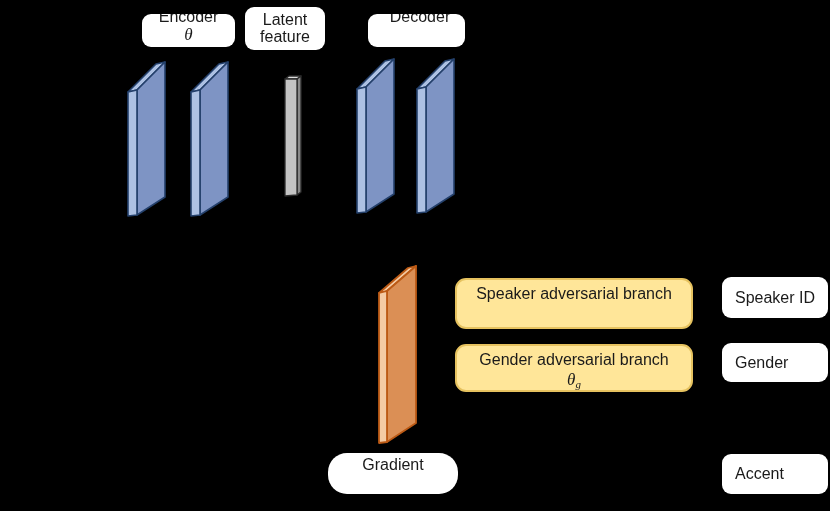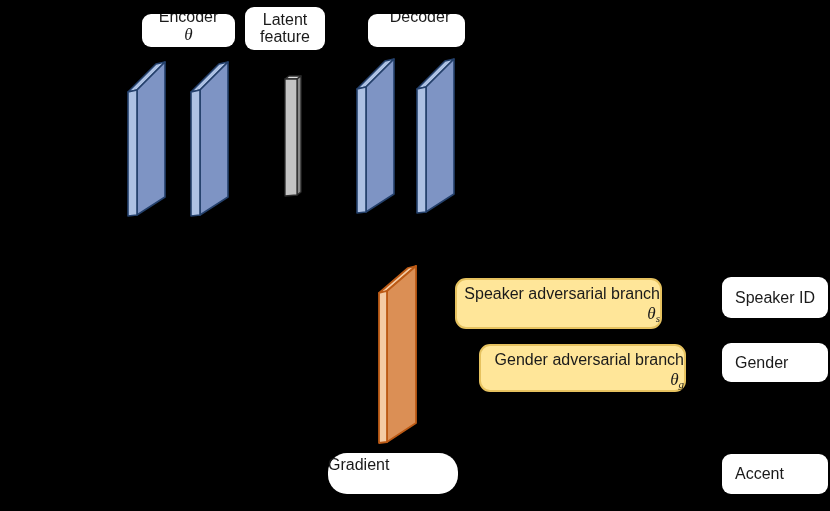--- a/index.html
+++ b/index.html
@@ -22,25 +22,25 @@
     font-size: 16px;
     line-height: 17px;
     overflow: hidden;
   }
   .wlabel .clip-up { margin-top: -6px; }   
   .wlabel .pad-up  { margin-top: 4px; }
 
   
   .branch {
     left: 455px;
-    width: 207px;
+    width: 238px;
     background: #FFE699;
     border: 2px solid #E6C25F;
     border-radius: 11px;
-    text-align: right;
+    text-align: center;
     padding-top: 3px;
   }
   .branch .btitle { font-size: 16px; line-height: 21px; }
 
   
   .theta {
     font-family: "Liberation Serif", "DejaVu Serif", serif;
     font-style: italic;
     font-size: 17px;
     line-height: 20px;
@@ -60,21 +60,21 @@
     border-radius: 9px;
     font-size: 16px;
     display: flex;
     align-items: center;
     padding-left: 13px;
   }
 
   .grl-label {
     background: #ffffff;
     border-radius: 19px;
-    text-align: left;
+    text-align: center;
     font-size: 16px;
     line-height: 19px;
     padding-top: 2px;
   }
 
   svg { display: block; }
   .blue-face   { fill: #7E94C4; stroke: #24406B; stroke-width: 1.6; stroke-linejoin: round; }
   .blue-edge   { fill: #ADC1E3; stroke: #24406B; stroke-width: 1.6; stroke-linejoin: round; }
   .gray-face   { fill: #C4C4C4; stroke: #2B2B2B; stroke-width: 1.3; stroke-linejoin: round; }
   .gray-side   { fill: #8A8A8A; stroke: #2B2B2B; stroke-width: 1.3; stroke-linejoin: round; }
@@ -136,24 +136,23 @@
     <polygon class="orange-face" points="9,27 38,2 38,159 9,178"></polygon>
     <polygon class="orange-edge" points="1,29 9,27 9,178 1,179"></polygon>
   </svg>
 
   <div class="abs grl-label" style="left:328px; top:453px; width:130px; height:41px;">
     <div>Gradient</div>
   </div>
 
   <div class="abs branch" style="top:278px; height:51px;">
     <div class="btitle">Speaker adversarial branch</div>
-    <div class="theta"><span>θ</span><sub>s</sub></div>
   </div>
 
-  <div class="abs branch" style="top:344px; height:48px;margin-left:24px;">
+  <div class="abs branch" style="top:344px; height:48px;">
     <div class="btitle">Gender adversarial branch</div>
     <div class="theta"><span>θ</span><sub>g</sub></div>
   </div>
 
 
   <div class="abs outlabel" style="top:343px; height:39px;">
     <span>Gender</span>
   </div>
 
   <div class="abs outlabel" style="top:277px; height:41px;">

